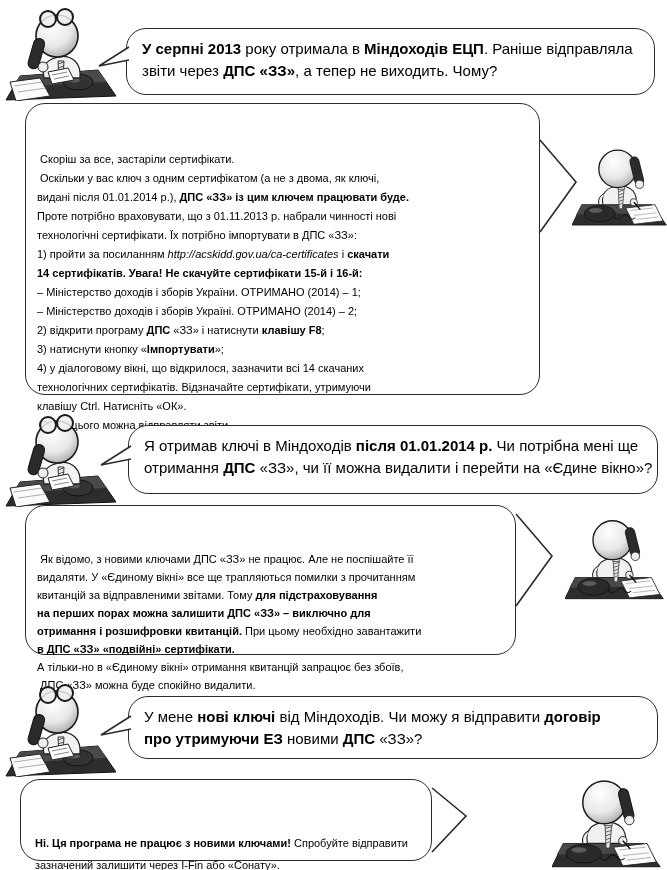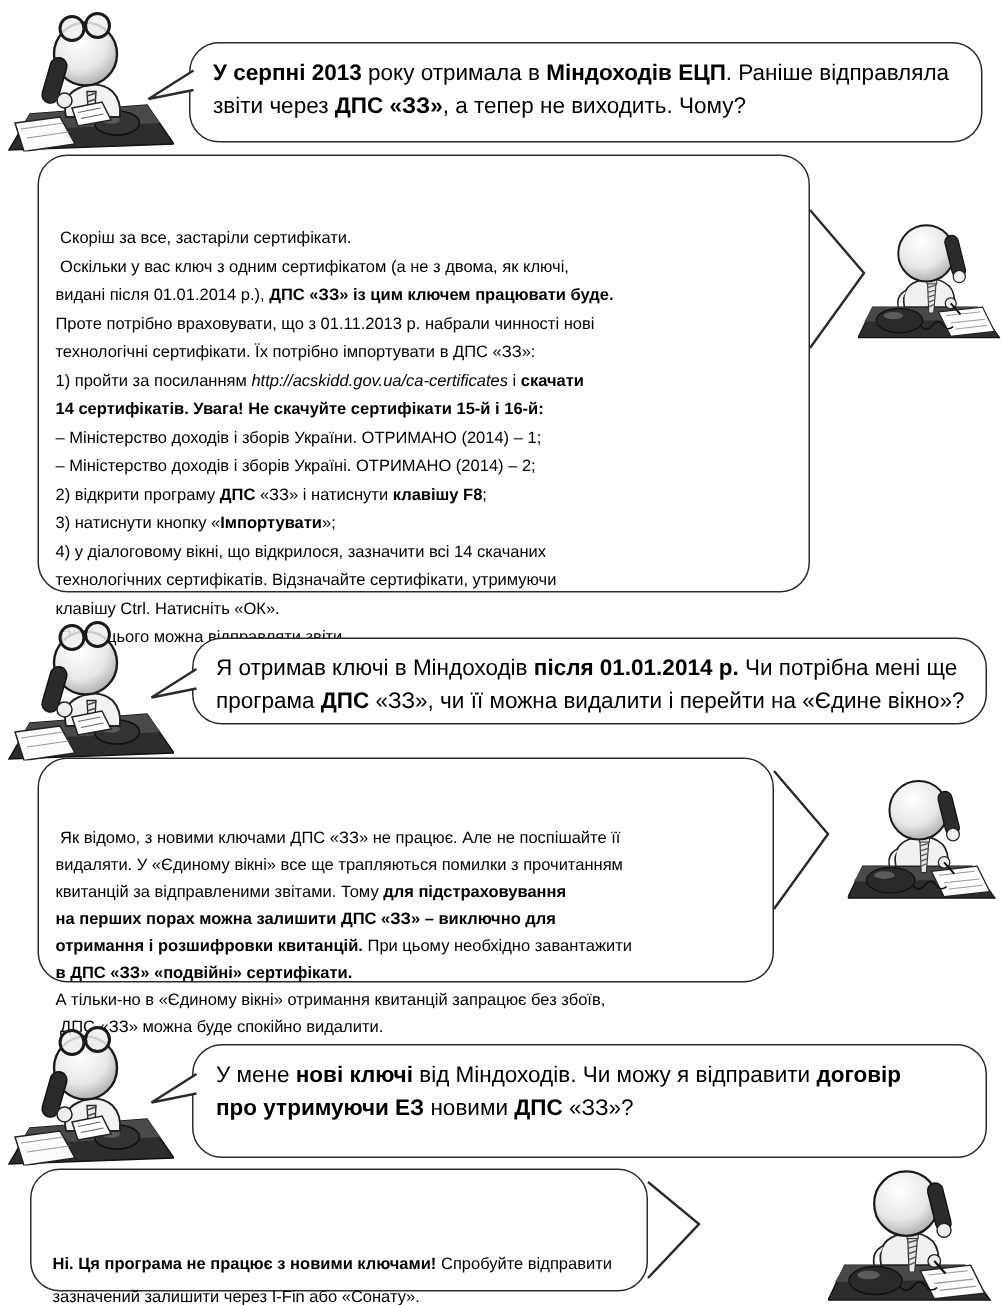--- a/index.html
+++ b/index.html
@@ -97,45 +97,45 @@
     <svg width="96" height="92">
         <use href="#expert"></use>
       </svg>
   </div>
 
   <div class="char" style="left:4px;top:412px;width:112px;height:95px">
     <svg width="112" height="95">
         <use href="#asker"></use>
       </svg>
   </div>
-  <div class="bubble" style="left:128px;top:425px;width:530px;height:58px">
+  <div class="bubble" style="left:128px;top:425px;width:530px;height:69px">
     <svg class="tail" style="left:-30px;top:18px" width="34" height="26">
       <path d="M32,2 L2,21 L32,15" fill="#ffffff" stroke="#2b2b2b" stroke-width="1.6"></path>
     </svg>
-    <div class="q-text"><span>Я отримав ключі в Міндоходів </span><b>після 01.01.2014 р.</b><span> Чи потрібна мені ще</span><br><span>програма </span><b>ДПС</b><span> «ЗЗ», чи її можна видалити і перейти на «Єдине вікно»?</span></div>
+    <div class="q-text"><span>Я отримав ключі в Міндоходів </span><b>після 01.01.2014 р.</b><span> Чи потрібна мені ще</span><br><span>отримання </span><b>ДПС</b><span> «ЗЗ», чи її можна видалити і перейти на «Єдине вікно»?</span></div>
   </div>
 
   <div class="bubble" style="left:25px;top:505px;width:491px;height:150px">
     <svg class="tail" style="right:-39px;top:6px" width="42" height="98">
       <path d="M4,2 L40,44 L4,94" fill="#ffffff" stroke="#2b2b2b" stroke-width="1.6"></path>
     </svg>
     <div class="a-text compact"><span>&nbsp;Як відомо, з новими ключами ДПС «ЗЗ» не працює. Але не поспішайте її</span><br><span>видаляти. У «Єдиному вікні» все ще трапляються помилки з прочитанням</span><br><span>квитанцій за відправленими звітами. Тому </span><b>для підстраховування</b><br><b>на перших порах можна залишити ДПС «ЗЗ» – виключно для</b><br><b>отримання і розшифровки квитанцій.</b><span> При цьому необхідно завантажити</span><br><b>в ДПС «ЗЗ» «подвійні» сертифікати.</b><br><span>А тільки-но в «Єдиному вікні» отримання квитанцій запрацює без збоїв,</span><br><span>&nbsp;ДПС «ЗЗ» можна буде спокійно видалити.</span></div>
   </div>
   <div class="char" style="left:565px;top:510px;width:100px;height:96px">
     <svg width="100" height="96">
         <use href="#expert"></use>
       </svg>
   </div>
 
   <div class="char" style="left:4px;top:682px;width:112px;height:95px">
     <svg width="112" height="95">
         <use href="#asker"></use>
       </svg>
   </div>
-  <div class="bubble" style="left:128px;top:696px;width:530px;height:76px">
+  <div class="bubble" style="left:128px;top:696px;width:530px;height:63px">
     <svg class="tail" style="left:-30px;top:17px" width="34" height="26">
       <path d="M32,2 L2,21 L32,15" fill="#ffffff" stroke="#2b2b2b" stroke-width="1.6"></path>
     </svg>
     <div class="q-text"><span>У мене </span><b>нові ключі</b><span> від Міндоходів. Чи можу я відправити </span><b>договір</b><br><b>про утримуючи ЕЗ</b><span> новими </span><b>ДПС</b><span> «ЗЗ»?</span></div>
   </div>
 
   <div class="bubble" style="left:20px;top:779px;width:412px;height:82px">
     <svg class="tail" style="right:-37px;top:6px" width="40" height="70">
       <path d="M4,2 L38,30 L4,66" fill="#ffffff" stroke="#2b2b2b" stroke-width="1.6"></path>
     </svg>

